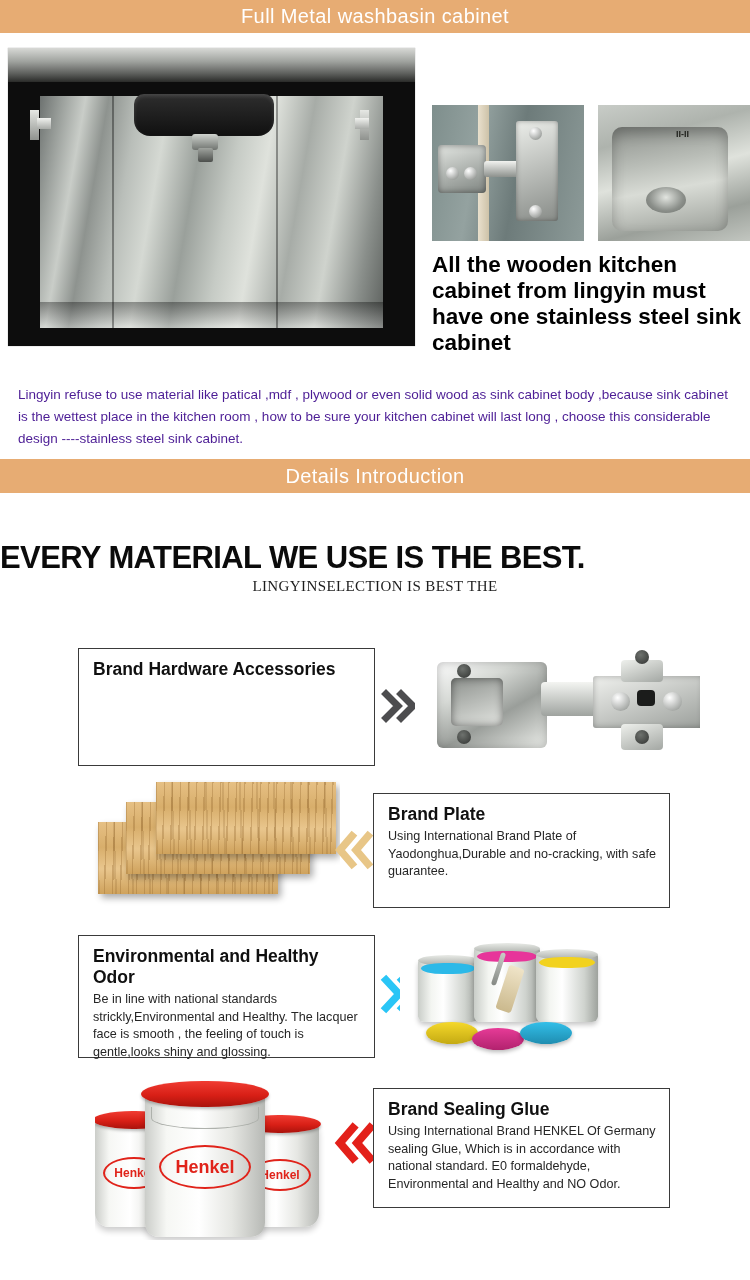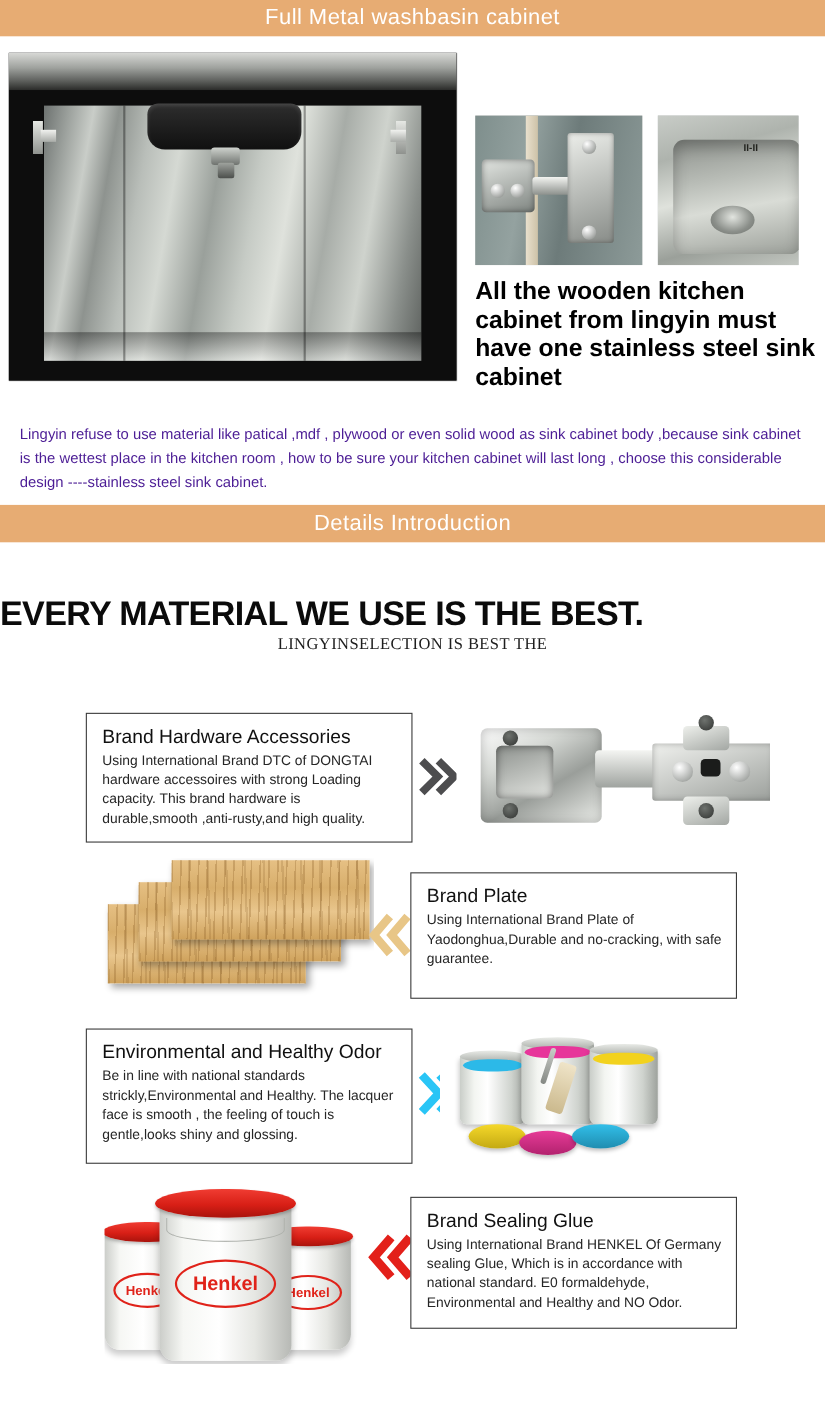--- a/index.html
+++ b/index.html
@@ -73,21 +73,21 @@
   }
   .hinge-arm {
     position:absolute; width:14px; height:11px;
     background:linear-gradient(180deg,#f1f2ef,#a9aca8);
   }
 
   .thumb {
     position:absolute; overflow:hidden; background:#b9bdbc;
   }
   #thumb-hinge { left:432px; top:105px; width:152px; height:136px; }
-  #thumb-sink  { left:598px; top:105px; width:128px; height:136px; }
+  #thumb-sink  { left:598px; top:105px; width:152px; height:136px; }
 
   .hz-bg {
     position:absolute; inset:0;
     background:linear-gradient(100deg,#7e8e8c 0%,#94a2a0 30%,#6d7b7a 55%,#8d9b99 100%);
   }
   .hz-door {
     position:absolute; left:46px; top:0; width:11px; height:100%;
     background:linear-gradient(90deg,#e9e0cd,#cdc2a8);
   }
   .hz-cup {
@@ -151,21 +151,21 @@
     position:absolute; left:0; top:578px; width:750px; text-align:center;
     font-size:15px; letter-spacing:.4px; color:#1d1d1d;
     font-family:"Liberation Serif", serif;
   }
 
   
   .feature-box {
     position:absolute; border:1px solid #3a3a3a; background:#fff;
     padding:8px 12px 8px 14px;
   }
-  .feature-title { font-size:17.5px; font-weight:normal; color:#101010; margin:2px 0 3px 0; }
+  .feature-title { font-size:17.5px; font-weight:bold; color:#101010; margin:2px 0 3px 0; }
   .feature-body  { font-size:12.6px; line-height:17.5px; color:#262626; }
 
   .chev { position:absolute; display:flex; }
   .chev svg { display:block; }
 
   .media { position:absolute; overflow:hidden; }
 
   
   #media-hinge { left:415px; top:634px; width:285px; height:142px; background:#fff; }
   .ph-body {
@@ -318,21 +318,20 @@
 
 <div class="banner" id="banner-details">
   <span>Details Introduction</span>
 </div>
 
 <div id="headline-main">EVERY MATERIAL WE USE IS THE BEST.</div>
 <div id="headline-sub">LINGYINSELECTION IS BEST THE</div>
 
 <div class="feature-box" style="left:78px; top:648px; width:297px; height:118px;">
   <div class="feature-title">Brand Hardware Accessories</div>
-  <div class="feature-body">Using International Brand DTC of DONGTAI hardware accessoires with strong Loading capacity. This brand hardware is durable,smooth ,anti-rusty,and high quality.</div>
 </div>
 
 <div class="chev" style="left:380px; top:686px;">
   <svg width="40" height="40" viewBox="0 0 40 40">
     <polyline points="6,8 18,20 6,32" fill="none" stroke="#4d4d4f" stroke-width="7" stroke-linecap="square"></polyline>
     <polyline points="21,8 33,20 21,32" fill="none" stroke="#4d4d4f" stroke-width="7" stroke-linecap="square"></polyline>
   </svg>
 </div>
 
 <div id="media-hinge" class="media">

